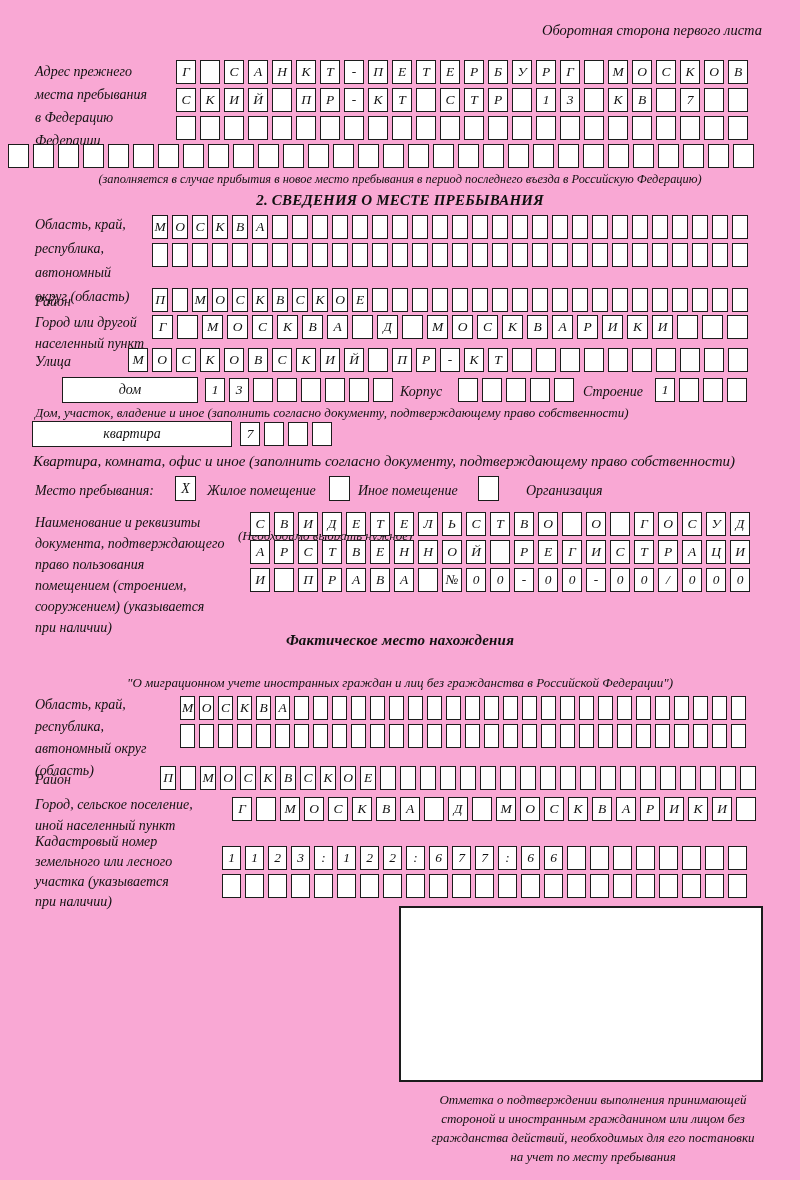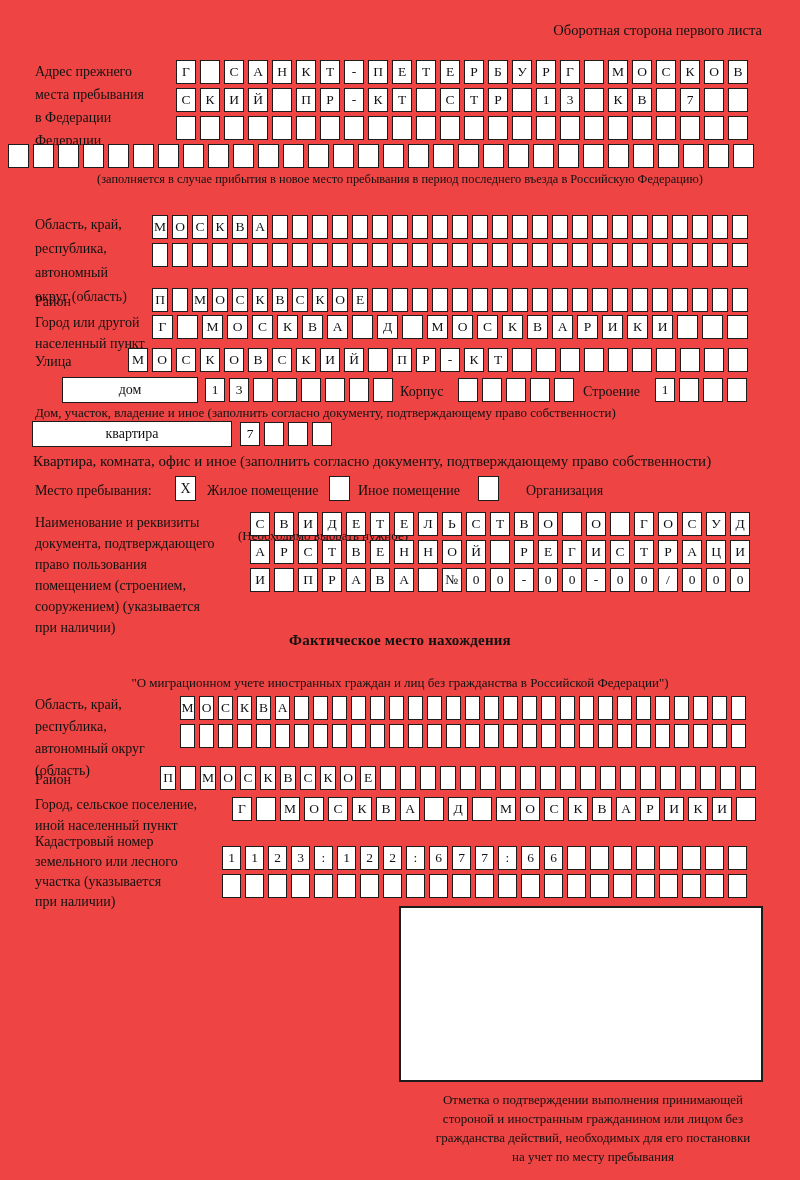--- a/index.html
+++ b/index.html
@@ -1,17 +1,17 @@
 <!DOCTYPE html>
 <html><head>
 <meta charset="utf-8">
 <style>
   html,body{margin:0;padding:0;background:#fff;}
-  #page{position:relative;width:800px;height:1180px;background:#ef4444;
-        font-family:"Liberation Serif",serif;color:#111;overflow:hidden;}
+  #page{position:relative;width:800px;height:1180px;background:#f9a8d4;
+        font-family:"Liberation Serif",serif;color:#111;overflow:hidden;font-style:italic;}
   .abs{position:absolute;}
   .lbl{font-size:14px;line-height:23px;color:#111;}
   .lbl div{white-space:nowrap;}
   .caption{font-size:12.4px;color:#111;white-space:nowrap;}
   .title{font-weight:bold;font-size:15px;letter-spacing:.2px;}
   .center{width:800px;text-align:center;}
   .boxrow{display:flex;gap:4px;}
   .cell{box-sizing:border-box;border:1.6px solid #1c1c1c;height:24px;background:#fff;
         display:flex;align-items:center;justify-content:center;
         font-size:13.5px;font-family:"Liberation Serif",serif;}
@@ -30,21 +30,21 @@
 </head>
 <body>
 
 <div id="page">
 
   <div class="abs caption" style="top:22px;right:38px;font-size:14.5px;">Оборотная сторона первого листа</div>
 
   <div class="abs lbl" style="left:35px;top:60px;">
     <div>Адрес прежнего</div>
     <div>места пребывания</div>
-    <div>в Федерации</div>
+    <div>в Федерацию</div>
     <div>Федерации</div>
   </div>
   <div class="abs boxrow p24" style="left:176px;top:60px;">
       <div class="cell">Г</div>
       <div class="cell"></div>
       <div class="cell">С</div>
       <div class="cell">А</div>
       <div class="cell">Н</div>
       <div class="cell">К</div>
       <div class="cell">Т</div>
@@ -145,20 +145,21 @@
       <div class="cell"></div>
       <div class="cell"></div>
       <div class="cell"></div>
       <div class="cell"></div>
       <div class="cell"></div>
       <div class="cell"></div>
       <div class="cell"></div>
     </div>
   <div class="abs caption center" style="top:172px;left:0;">(заполняется в случае прибытия в новое место пребывания в период последнего въезда в Российскую Федерацию)</div>
 
+  <div class="abs title center" style="top:192px;left:0;">2. СВЕДЕНИЯ О МЕСТЕ ПРЕБЫВАНИЯ</div>
 
   <div class="abs lbl" style="left:35px;top:213px;line-height:24px;">
     <div>Область, край,</div>
     <div>республика,</div>
     <div>автономный</div>
     <div>округ (область)</div>
   </div>
   <div class="abs boxrow p20" style="left:152px;top:215px;">
       <div class="cell">М</div>
       <div class="cell">О</div>

